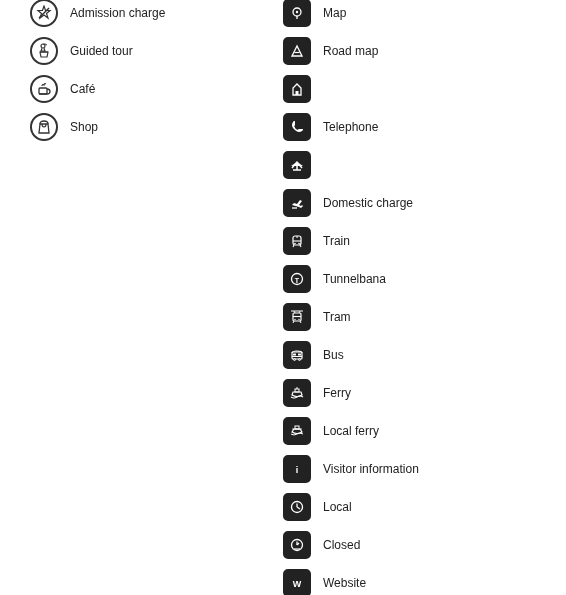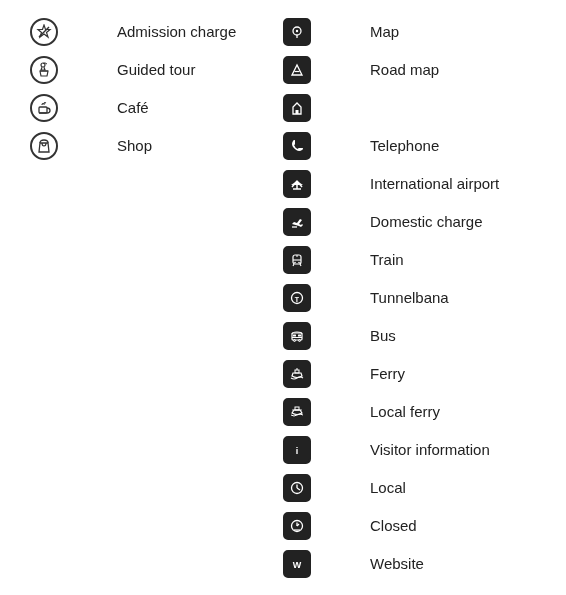--- a/index.html
+++ b/index.html
@@ -46,24 +46,23 @@
       font-size: 14px;
       color: #333;
     }
     .icon-box.filled {
       background: #222;
       border-color: #222;
       color: #fff;
       border-radius: 5px;
     }
     .icon-label {
-      font-size: 15px;
+      font-size: 12px;
       color: #222;
       white-space: nowrap;
-      margin-left: 47px;
     }
   </style>
 </head>
 <body>
 
 <div class="legend-container">
 
   <div class="column">
 
     <div class="legend-item">
@@ -158,21 +157,20 @@
 
     <div class="legend-item">
       <div class="icon-box filled" style="border-radius:5px;">
         <svg width="14" height="14" viewBox="0 0 14 14" fill="none">
           <path d="M2 10 L7 4 L12 10" stroke="white" stroke-width="1.5" fill="none" stroke-linejoin="round"></path>
           <line x1="7" y1="4" x2="7" y2="12" stroke="white" stroke-width="1.5"></line>
           <line x1="3" y1="12" x2="11" y2="12" stroke="white" stroke-width="1.5"></line>
           <path d="M1 8 L7 4 L13 8" fill="white"></path>
         </svg>
       </div>
-      <span class="icon-label">International airport</span>
     </div>
 
     <div class="legend-item">
       <div class="icon-box filled" style="border-radius:5px;">
         <svg width="14" height="14" viewBox="0 0 14 14" fill="none">
           <path d="M2 9 L4 7 L7 8 L10 4 L12 5 L9 9 L11 10 L12 9 L13 10 L11 12 L9 11 Z" fill="white"></path>
           <line x1="2" y1="12" x2="7" y2="12" stroke="white" stroke-width="1.3"></line>
         </svg>
       </div>
       <span class="icon-label">Domestic charge</span>
@@ -196,20 +194,36 @@
     <div class="legend-item">
       <div class="icon-box filled" style="border-radius:5px;">
         <svg width="14" height="14" viewBox="0 0 14 14" fill="none">
           <circle cx="7" cy="7" r="5.5" stroke="white" stroke-width="1.3" fill="none"></circle>
           <text x="7" y="10.5" text-anchor="middle" font-size="7" fill="white" font-weight="bold" font-family="Arial">T</text>
         </svg>
       </div>
       <span class="icon-label">Tunnelbana</span>
     </div>
 
+    <div class="legend-item">
+      <div class="icon-box filled" style="border-radius:5px;">
+        <svg width="14" height="14" viewBox="0 0 14 14" fill="none">
+          <rect x="3" y="3" width="8" height="8" rx="1" stroke="white" stroke-width="1.2" fill="none"></rect>
+          <line x1="3" y1="6.5" x2="11" y2="6.5" stroke="white" stroke-width="1.1"></line>
+          <line x1="5" y1="3" x2="4" y2="1" stroke="white" stroke-width="1"></line>
+          <line x1="9" y1="3" x2="10" y2="1" stroke="white" stroke-width="1"></line>
+          <circle cx="5" cy="9.5" r="0.7" fill="white"></circle>
+          <circle cx="9" cy="9.5" r="0.7" fill="white"></circle>
+          <line x1="1" y1="1" x2="13" y2="1" stroke="white" stroke-width="1"></line>
+          <line x1="4" y1="11" x2="3" y2="13" stroke="white" stroke-width="1"></line>
+          <line x1="10" y1="11" x2="11" y2="13" stroke="white" stroke-width="1"></line>
+        </svg>
+      </div>
+      <span class="icon-label">Tram</span>
+    </div>
 
     <div class="legend-item">
       <div class="icon-box filled" style="border-radius:5px;">
         <svg width="14" height="14" viewBox="0 0 14 14" fill="none">
           <rect x="2" y="4" width="10" height="7" rx="1" stroke="white" stroke-width="1.2" fill="none"></rect>
           <rect x="3" y="5.5" width="3" height="2" rx="0.5" fill="white"></rect>
           <rect x="8" y="5.5" width="3" height="2" rx="0.5" fill="white"></rect>
           <line x1="2" y1="8.5" x2="12" y2="8.5" stroke="white" stroke-width="1"></line>
           <circle cx="4.5" cy="11.5" r="1" fill="none" stroke="white" stroke-width="1"></circle>
           <circle cx="9.5" cy="11.5" r="1" fill="none" stroke="white" stroke-width="1"></circle>

